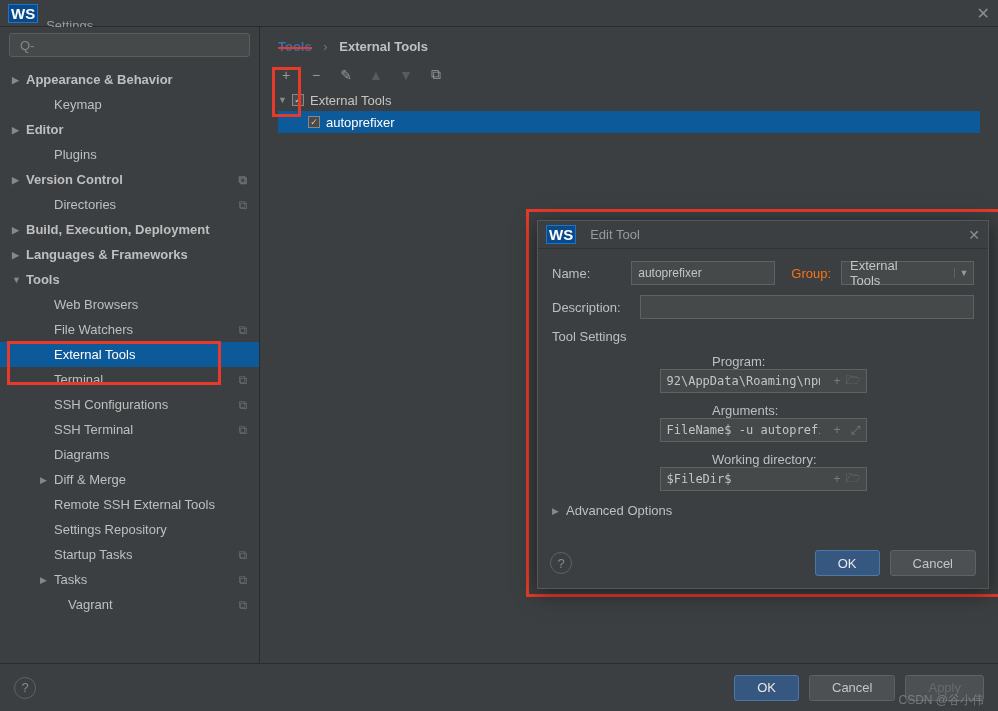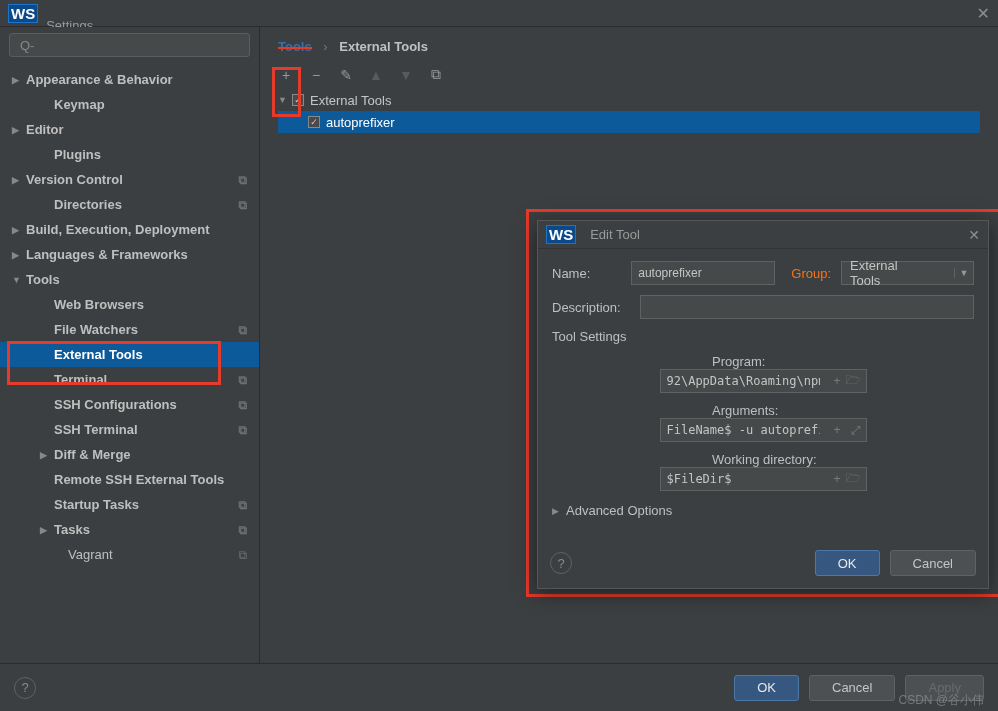--- a/index.html
+++ b/index.html
@@ -15,21 +15,21 @@
   .content { display:flex; height: calc(711px - 27px - 48px); }
 
   
   .sidebar { width: 260px; background:#3c3f41; border-right:1px solid #2b2b2b; display:flex; flex-direction:column;}
   .search-row { padding:6px 9px; }
   .search-box { width: 100%; height:24px; background:#45494a; border:1px solid #5a5d5e; border-radius:3px; display:flex; align-items:center; padding:0 6px; color:#888;}
   .search-box span.icon { font-size:12px; margin-right:4px; }
   .tree { flex:1; overflow:hidden; padding-top:4px;}
   .tree .item { display:flex; align-items:center; height:25px; padding-left:12px; color:#bfbfbf; cursor:pointer; position:relative;}
   .tree .item.bold { font-weight:bold; }
-  .tree .item.child { padding-left:40px; font-weight:bold;}
+  .tree .item.child { padding-left:40px; font-weight:normal;}
   .tree .item.gchild { padding-left:54px; font-weight:normal;}
   .tree .arrow { width:14px; display:inline-block; color:#888; font-size:9px;}
   .tree .item.selected { background:#0d5a9a; color:#fff; }
   .tree .badge-icon { margin-left:auto; margin-right:12px; color:#6f6f6f; font-size:12px;}
   .redbox-side { position:absolute; left:7px; top:341px; width:214px; height:44px; border:3px solid #e63a2a; pointer-events:none;}
 
   
   .panel { flex:1; background:#3c3f41; position:relative; padding:0;}
   .breadcrumb { padding:12px 18px 4px 18px; font-weight:bold; color:#c0c0c0;}
   .breadcrumb .root { color:#3a6ea5; position:relative;}
@@ -163,26 +163,34 @@
           <span class="arrow"></span>
           <span>SSH Configurations</span>
           <span class="badge-icon">⧉</span>
         </div>
         <div class="item child">
           <span class="arrow"></span>
           <span>SSH Terminal</span>
           <span class="badge-icon">⧉</span>
         </div>
         <div class="item child">
+          <span class="arrow"></span>
+          <span>Diagrams</span>
+        </div>
+        <div class="item child">
           <span class="arrow">▶</span>
           <span>Diff &amp; Merge</span>
         </div>
         <div class="item child">
           <span class="arrow"></span>
           <span>Remote SSH External Tools</span>
+        </div>
+        <div class="item child">
+          <span class="arrow"></span>
+          <span>Settings Repository</span>
         </div>
         <div class="item child">
           <span class="arrow"></span>
           <span>Startup Tasks</span>
           <span class="badge-icon">⧉</span>
         </div>
         <div class="item child">
           <span class="arrow">▶</span>
           <span>Tasks</span>
           <span class="badge-icon">⧉</span>

